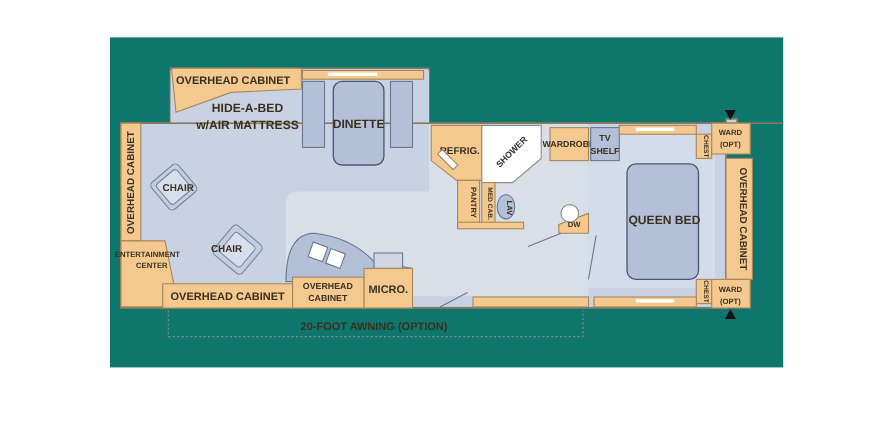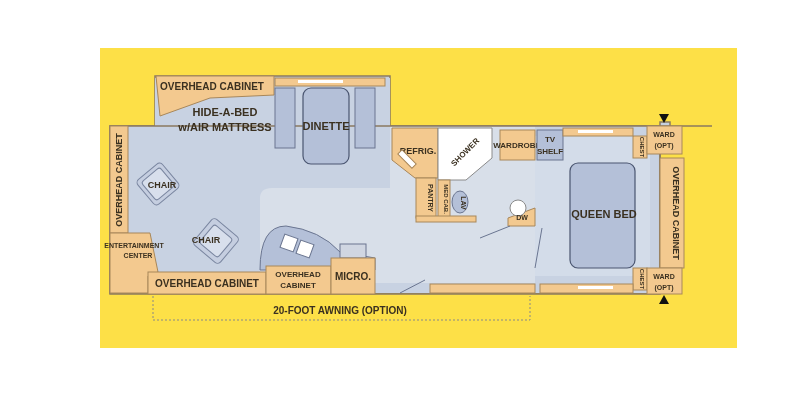--- a/index.html
+++ b/index.html
@@ -1,17 +1,17 @@
 <!DOCTYPE html>
 <html><head>
 <meta charset="utf-8">
 <style>
   html,body{margin:0;padding:0;background:#ffffff;}
   body{width:800px;height:400px;position:relative;overflow:hidden;font-family:"Liberation Sans",sans-serif;}
-  #canvas{position:absolute;left:100px;top:48px;width:612px;height:300px;background:#fde047;padding-left:25px;}
+  #canvas{position:absolute;left:100px;top:34px;width:612px;height:300px;background:#0f766e;}
   svg{position:absolute;left:0;top:0;}
   .lbl{font-family:"Liberation Sans",sans-serif;font-weight:bold;fill:#3a3020;}
 </style>
 </head>
 <body>
 
 <div id="canvas">
 <svg width="612" height="300" viewBox="0 0 612 300">
 
   <path d="M10,78 L55,78 L55,28 L290,28 L290,78 L620,78 L570,78 L570,74 L560,74 L560,245 L10,245 Z" fill="#c6d0e0" stroke="#8a7a60" stroke-width="1.5"></path>

